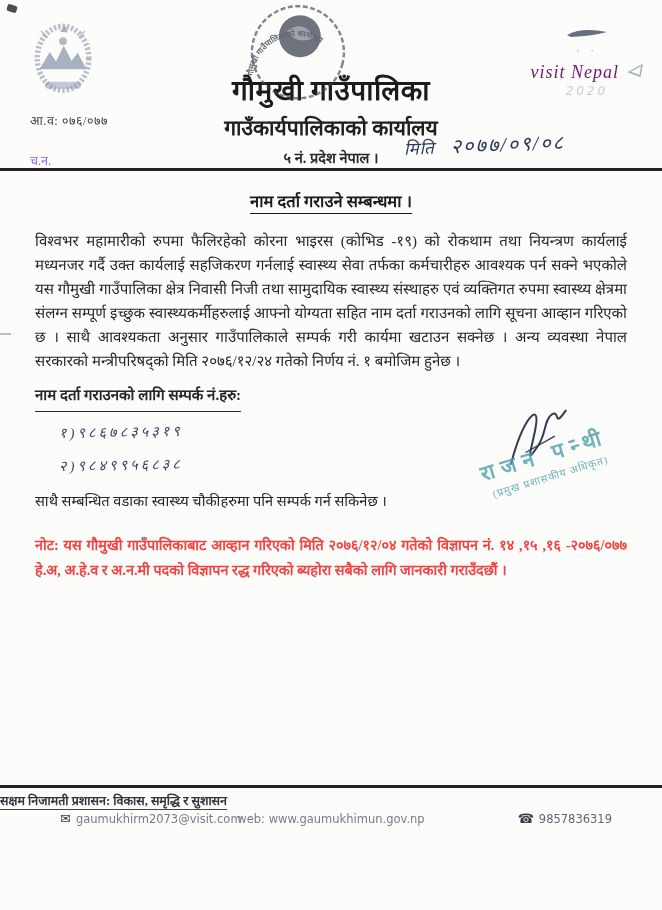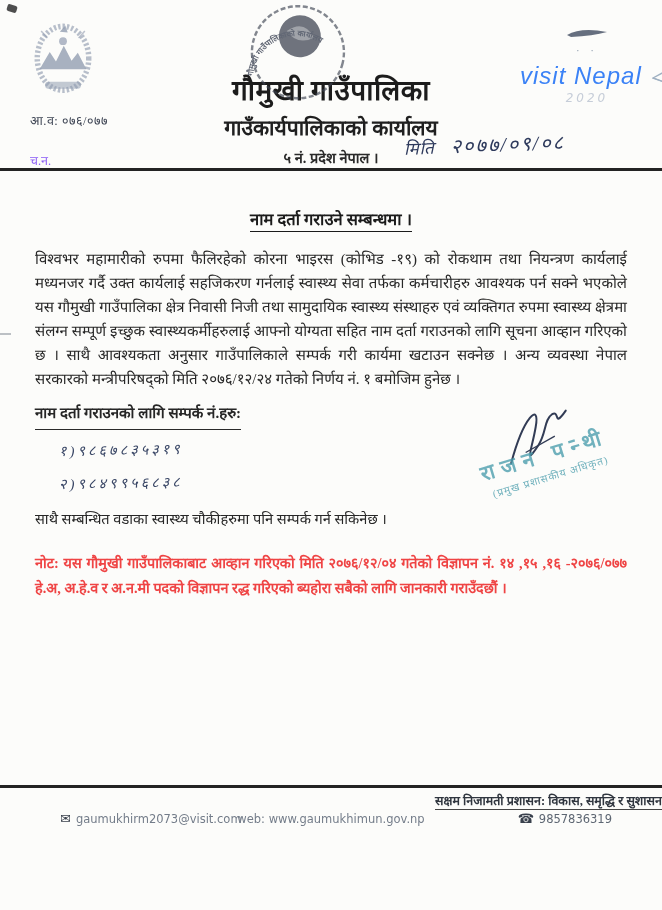--- a/index.html
+++ b/index.html
@@ -17,52 +17,52 @@
   .fiscal{position:absolute;left:30px;top:112px;font-size:12.5px;color:#3c4352;letter-spacing:.5px;}
   .chalani{position:absolute;left:30px;top:140px;font-size:12.5px;color:#8b5cf6;margin-top:12px;}
   .title-block{position:absolute;left:0;right:0;top:70px;text-align:center;z-index:2;}
   .title-block h1{margin:0;font-size:28px;font-weight:700;color:#1c1c1c;letter-spacing:.5px;}
   .title-block h2{margin:5px 0 0;font-size:21px;font-weight:700;color:#202020;}
   .province{margin-top:6px;font-size:14.5px;font-weight:700;color:#2a2a2a;}
   .seal{position:absolute;left:236px;top:0px;width:120px;height:120px;z-index:3;opacity:.85;}
   .visit-nepal{position:absolute;left:520px;top:26px;width:134px;text-align:center;z-index:1;}
   .vn-brush{width:48px;height:14px;margin:0 auto;}
   .vn-dots{height:22px;font-size:11px;color:#7d8da1;letter-spacing:4px;line-height:26px;}
-  .vn-text{font-family:Liberation Sans, sans-serif;font-style:italic;font-size:24px;color:#3b82f6;letter-spacing:1px;white-space:nowrap;}
+  .vn-text{font-family:Liberation Serif, serif;font-style:italic;font-size:18px;color:#701a75;letter-spacing:1px;white-space:nowrap;}
   .vn-kite{display:inline-block;margin-left:3px;}
   .vn-year{font-family:"DejaVu Sans",sans-serif;font-size:12px;color:#c6cdd8;letter-spacing:3px;margin-top:1px;font-style:italic;}
   .date-hand{position:absolute;left:404px;top:131px;transform:rotate(-2deg);color:#2e3a5c;z-index:4;white-space:nowrap;}
   .date-word{font-style:italic;font-size:17px;letter-spacing:1px;}
   .date-val{font-style:italic;font-size:20px;letter-spacing:2px;margin-left:12px;}
   .rule{position:absolute;left:0;right:0;height:3px;background:#232323;}
   .rule-top{top:168px;}
   .rule-bottom{top:785px;}
 
   
   .main{position:absolute;left:0;right:0;top:184px;padding:0 35px;z-index:2;}
-  .subject{text-align:center;margin-top:23px;}
+  .subject{text-align:center;margin-top:5px;}
   .subject span{font-weight:700;font-size:16.5px;color:#1b1b1b;border-bottom:1.6px solid #1b1b1b;padding-bottom:2px;}
   .para{margin:17px 0 0;text-align:justify;font-size:15px;line-height:1.6;color:#272727;}
   .contact-head{margin-top:11px;}
   .contact-head span{font-weight:700;font-size:15px;border-bottom:1.4px solid #2a2a2a;padding-bottom:8px;}
   .hand{font-style:italic;letter-spacing:3px;color:#3a4766;font-size:14.5px;transform:rotate(-1deg);width:max-content;}
   .num1{margin:17px 0 0 24px;}
   .num2{margin:13px 0 0 24px;}
   .ward{margin:16px 0 0;font-size:14.6px;color:#272727;}
   .footnote{margin:23px 0 0;font-size:14.4px;line-height:1.75;text-align:justify;font-weight:600;color:#ef4444;}
 
   
   .sign-block{position:absolute;left:450px;top:396px;width:200px;height:125px;z-index:5;}
   .signature{position:absolute;left:48px;top:0;width:110px;height:82px;}
   .stamp{position:absolute;left:6px;top:44px;transform:rotate(-17deg);color:#4e9fae;opacity:.8;text-align:center;width:180px;}
   .stamp-name{font-size:21px;font-weight:700;letter-spacing:7px;white-space:nowrap;}
   .stamp-title{font-size:10.5px;letter-spacing:1px;margin-top:2px;white-space:nowrap;}
 
   
-  .slogan{position:absolute;top:791px;left:0;right:0;text-align:right;z-index:2;}
+  .slogan{position:absolute;top:791px;left:0;right:0;text-align:left;z-index:2;}
   .slogan span{font-size:12.5px;font-weight:700;color:#30363f;border-bottom:1.2px solid #444;padding-bottom:1px;}
   .footer-row{position:absolute;top:811px;left:0;right:0;font-family:"DejaVu Sans",sans-serif;font-size:11.5px;color:#737c89;}
   .f-email{position:absolute;left:60px;top:0;}
   .f-web{position:absolute;left:0;right:0;text-align:center;top:1px;}
   .f-phone{position:absolute;right:50px;top:0;color:#5d6672;}
   .f-icon{font-size:13px;color:#39404c;margin-right:5px;font-style:normal;}
 </style>
 </head>
 <body>
 

